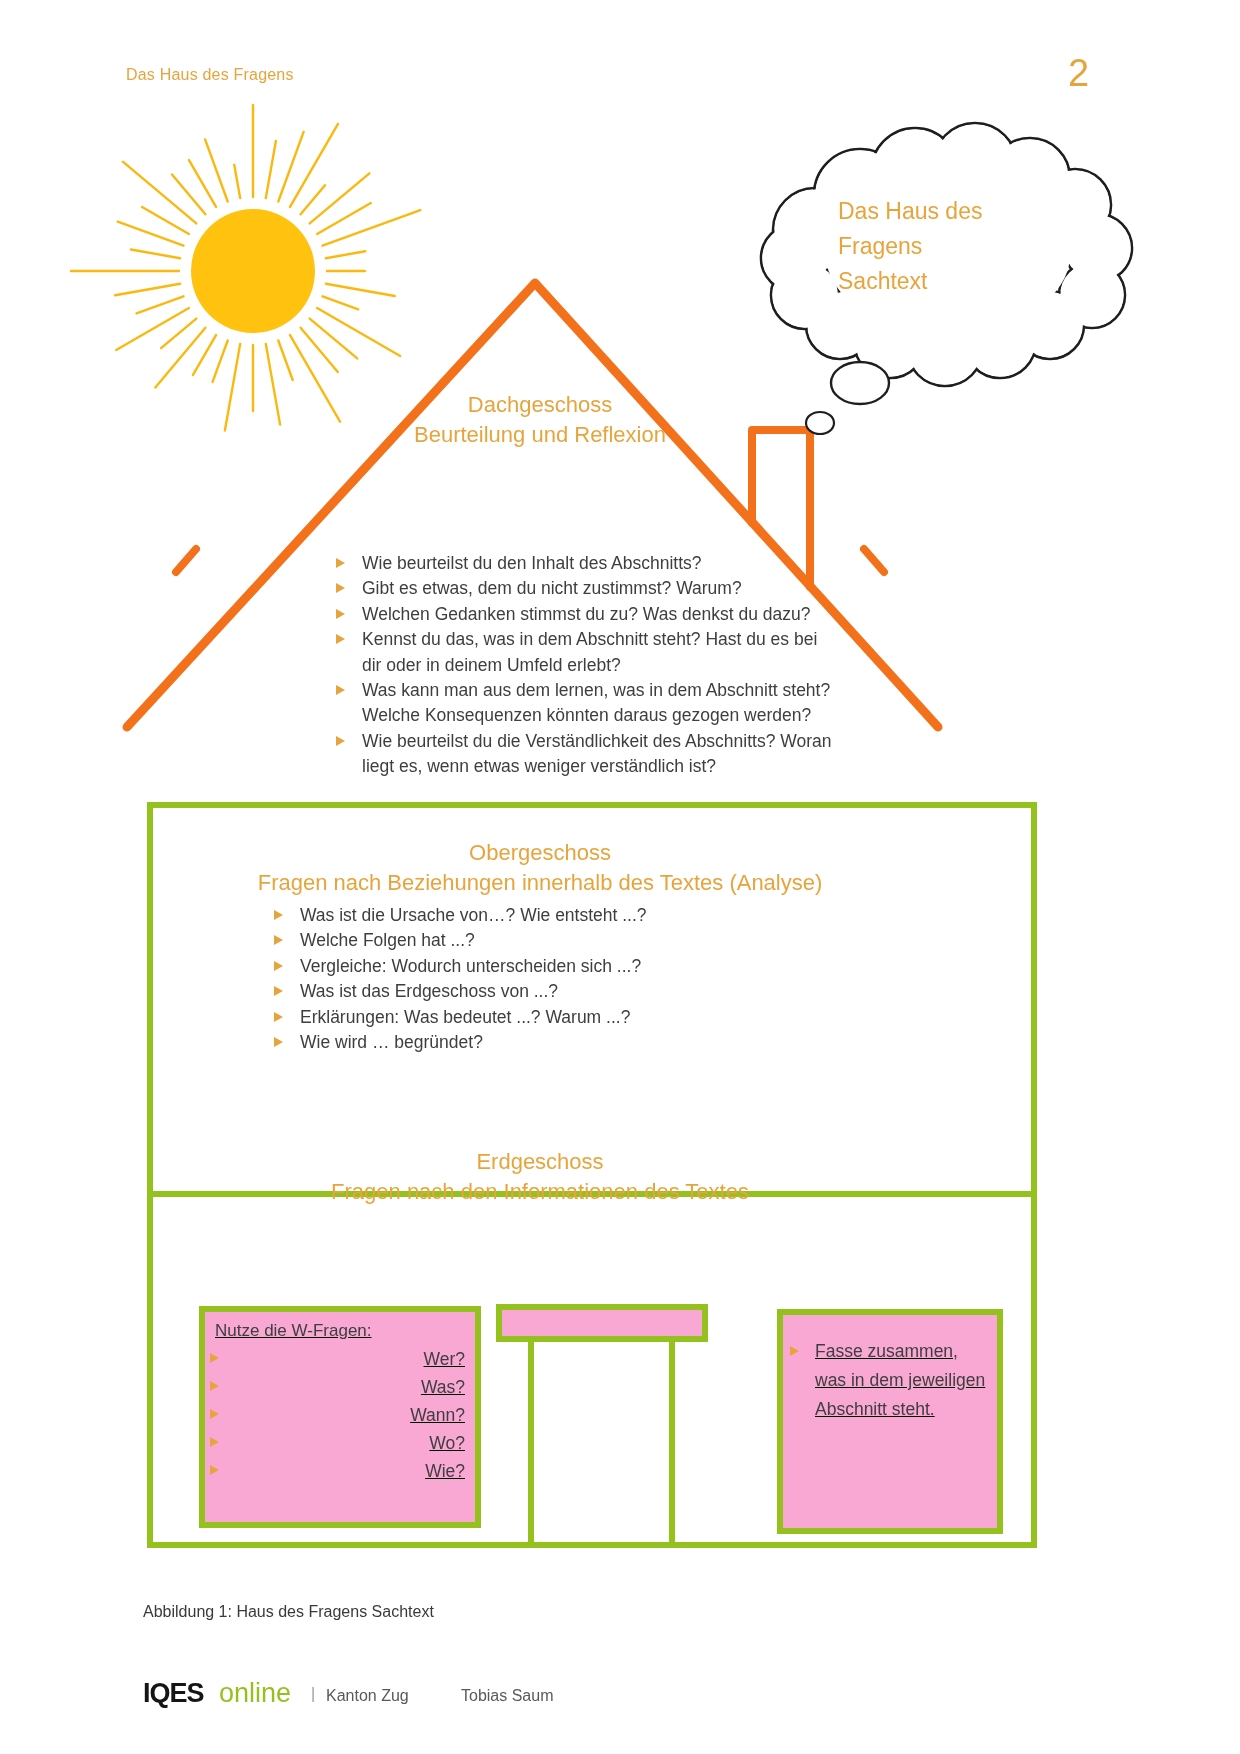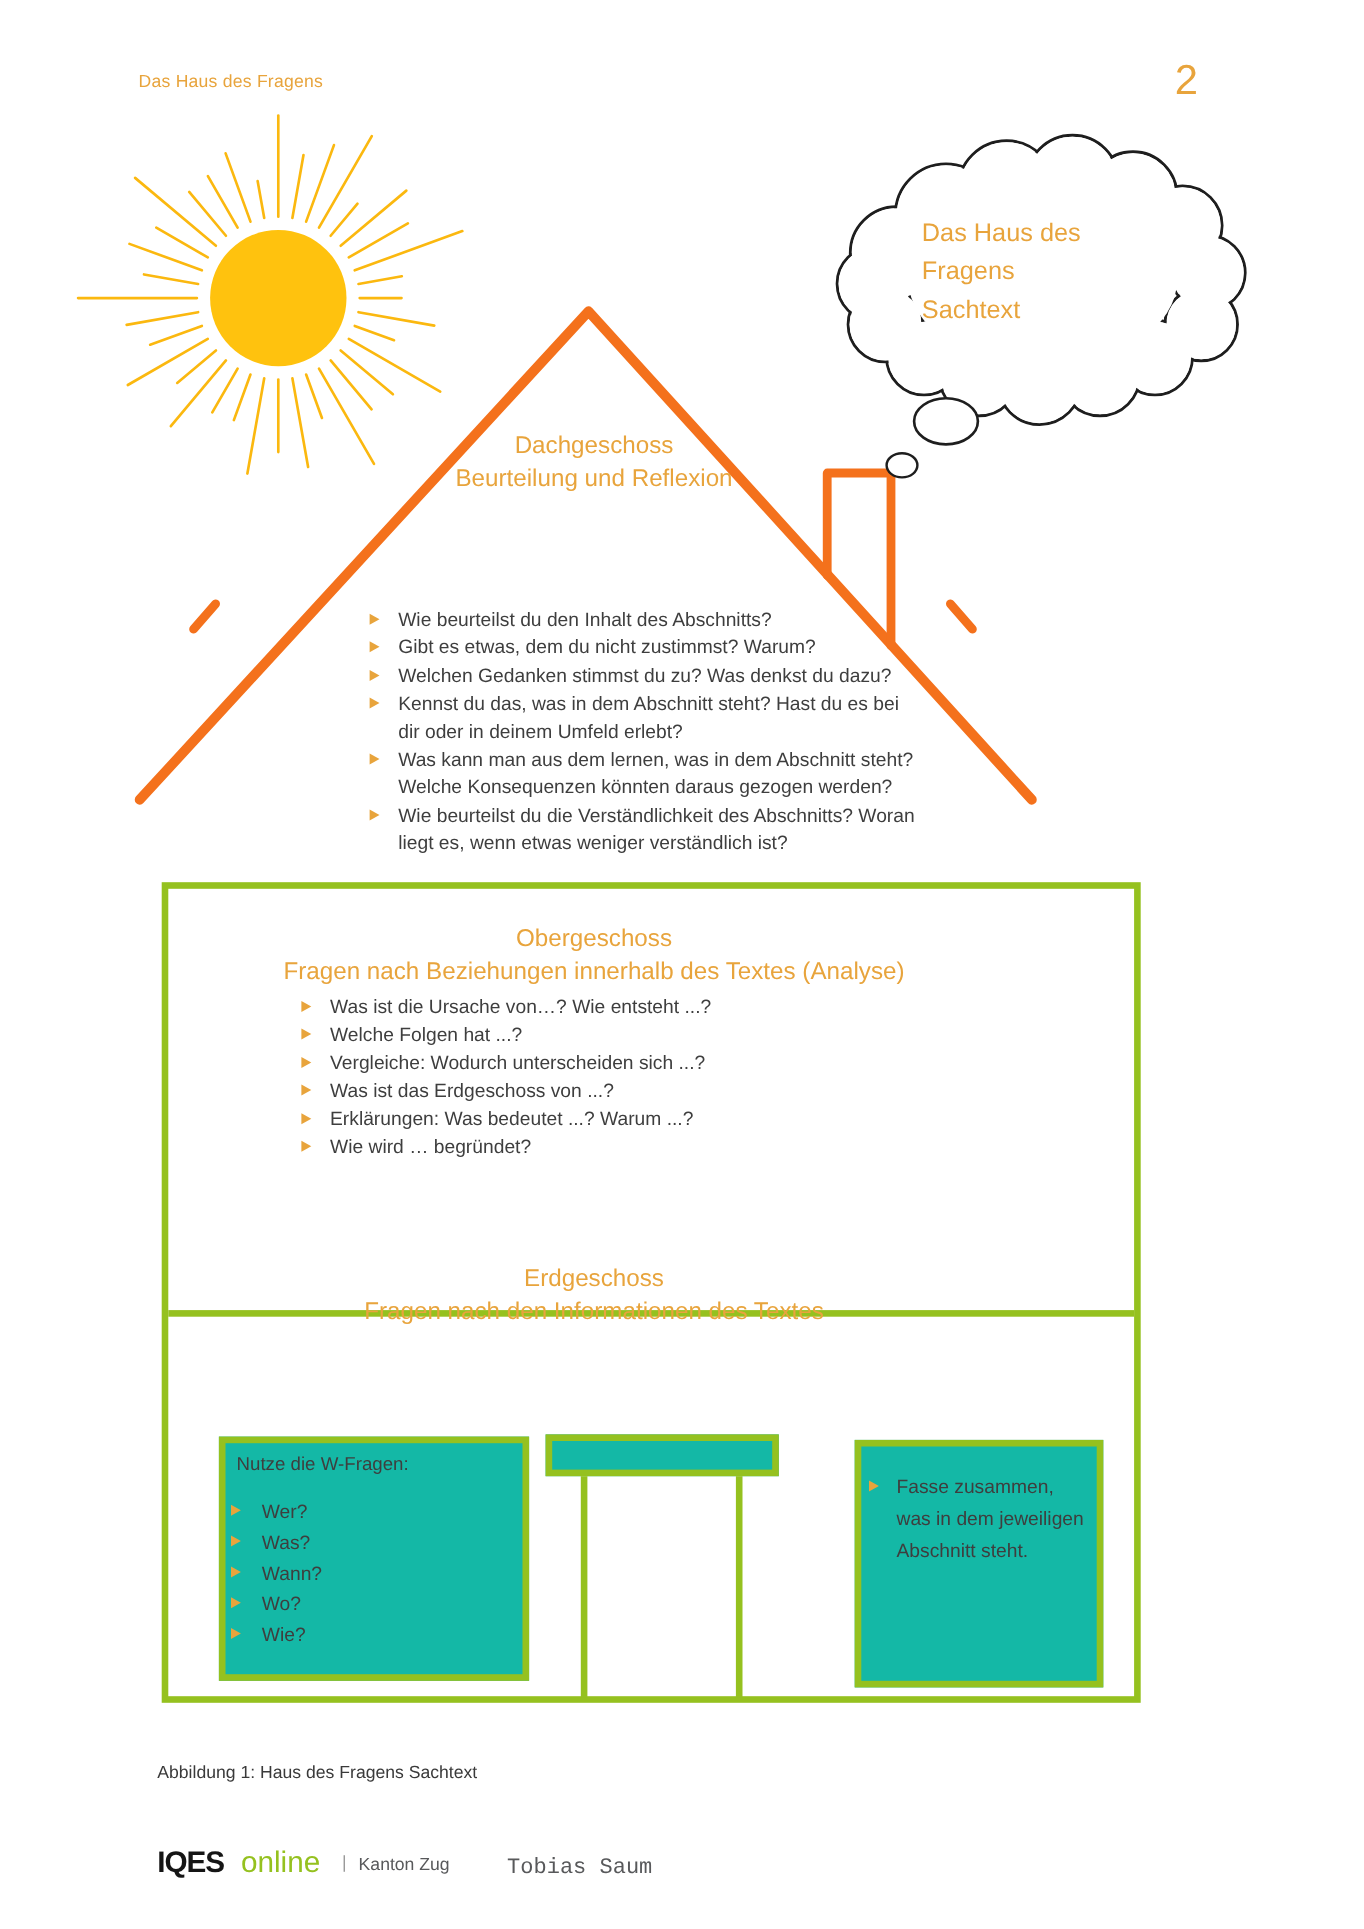--- a/index.html
+++ b/index.html
@@ -26,43 +26,43 @@
   .qitem{position:relative;padding-left:26px;color:var(--text);font-size:17.5px;line-height:25.4px;}
   .qtext{white-space:pre-line;}
   .tri{position:absolute;left:0;top:7px;width:0;height:0;
        border-left:9px solid var(--gold);border-top:5.5px solid transparent;border-bottom:5.5px solid transparent;}
   .attic-list{left:336px;top:551px;width:620px;}
   .upper-list{left:274px;top:903px;width:640px;}
 
   .house-body{left:147px;top:802px;width:890px;height:746px;border:6px solid var(--green);box-sizing:border-box;}
   .floor-divider{left:153px;top:1191px;width:878px;height:6px;background:var(--green);}
 
-  .green-box{border:6px solid var(--green);box-sizing:border-box;background:#14b8a6;}
+  .green-box{border:6px solid var(--green);box-sizing:border-box;background:#f9a8d4;text-decoration:underline;}
   .w-box{left:199px;top:1306px;width:282px;height:222px;padding:7px 10px;}
   .w-box .box-heading{color:var(--text);font-size:17px;line-height:23px;}
   .w-box .qitem{line-height:28px;padding-left:28px;margin-left:-5px;}
   .w-box .qitem .tri{top:8px;}
-  .w-box .qlist{margin-top:18px;}
+  .w-box .qlist{margin-top:3px;text-align:right;}
   .summary-box{left:777px;top:1309px;width:226px;height:225px;padding:22px 8px;}
   .summary-box .qitem{line-height:29px;padding-left:25px;margin-left:-1px;}
   .summary-box .qitem .tri{top:9px;}
 
   .door-lintel{left:496px;top:1304px;width:212px;height:38px;}
   .door-post{top:1342px;width:6px;height:201px;background:var(--green);}
   .door-post-left{left:528px;}
   .door-post-right{left:669px;}
 
   .caption{left:143px;top:1603px;font-size:16px;color:#3A3A3A;}
 
   .footer{left:143px;top:1678px;width:600px;height:34px;}
   .brand-primary{position:absolute;left:0;top:0;font-size:27px;font-weight:bold;letter-spacing:-1px;color:#151515;}
   .brand-secondary{position:absolute;left:76px;top:0;font-size:27px;color:var(--green);}
   .footer-sep{position:absolute;left:168px;top:7px;font-size:16px;color:#9a9a9a;}
   .footer-region{position:absolute;left:183px;top:9px;font-size:16px;color:var(--muted);text-align:center;}
-  .footer-author{position:absolute;left:318px;top:9px;font-size:20px;color:var(--muted);font-family:Liberation Mono, monospace;}
+  .footer-author{position:absolute;left:318px;top:9px;font-size:16px;color:var(--muted);}
 </style>
 </head>
 <body>
 
 <div id="page">
 
   <svg id="deco" viewBox="0 0 1240 1754" xmlns="http://www.w3.org/2000/svg">
     <g id="sun">
       <g id="sun-rays">
           <line x1="327.0" y1="271.0" x2="365.0" y2="271.0" stroke="var(--ray)" stroke-width="2.4" stroke-linecap="round"></line>

